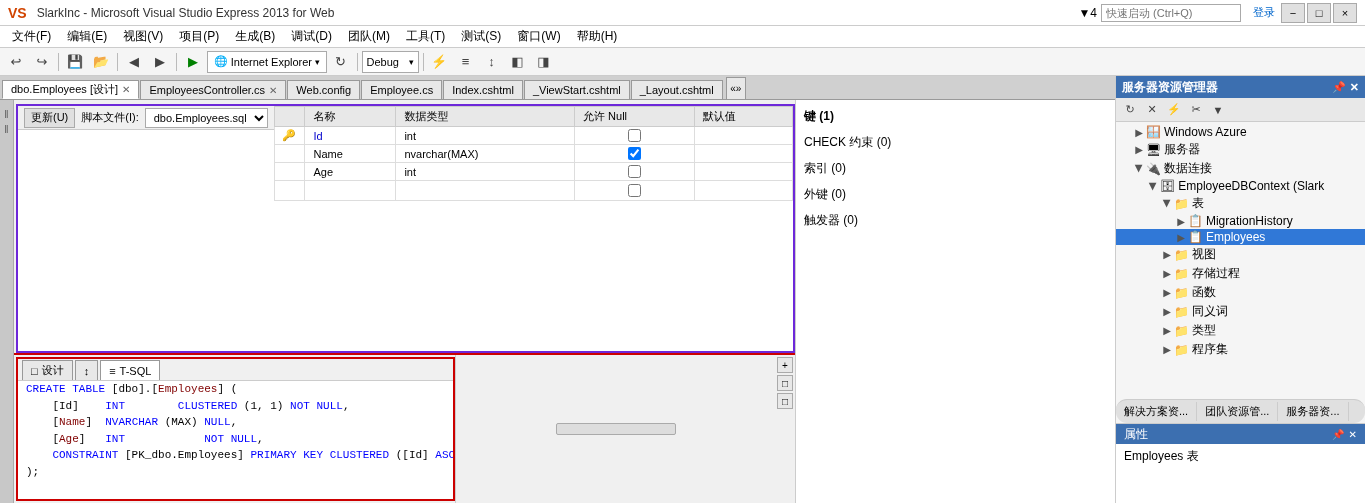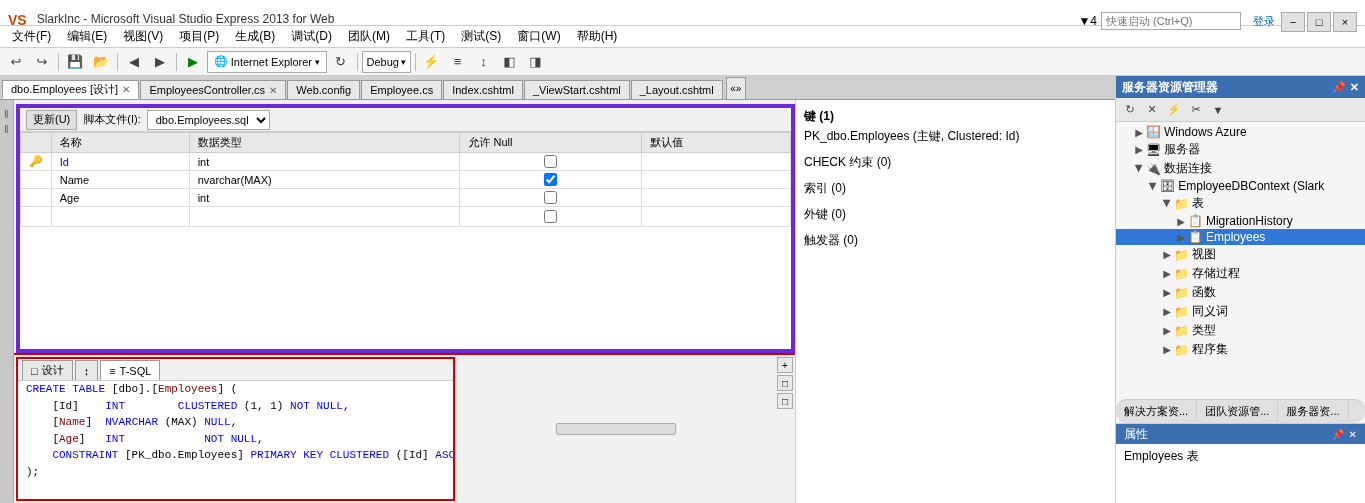--- a/index.html
+++ b/index.html
@@ -1,57 +1,57 @@
 <!DOCTYPE html>
 <html><head>
   <meta charset="utf-8">
   <style>
     * { box-sizing: border-box; margin: 0; padding: 0; }
     body { font-family: 'Microsoft YaHei', 'SimSun', Arial, sans-serif; font-size: 12px; background: #f0f0f0; color: #000; overflow: hidden; }
 
     
-    .title-bar { background: #fff; height: 26px; display: flex; align-items: flex-start; padding: 12px 8px; border-bottom: 1px solid #ccc; gap: 6px; }
+    .title-bar { background: #fff; height: 26px; display: flex; align-items: center; padding: 12px 8px; border-bottom: 1px solid #ccc; gap: 6px; }
     .title-bar-logo { color: #d14400; font-weight: bold; font-size: 14px; margin-right: 4px; }
     .title-bar-text { font-size: 12px; color: #333; flex: 1; }
     .title-bar-controls { display: flex; gap: 2px; }
     .title-btn { width: 24px; height: 20px; border: 1px solid #aaa; background: #e0e0e0; cursor: pointer; display: flex; align-items: center; justify-content: center; font-size: 11px; }
     .quick-launch { display: flex; align-items: center; gap: 4px; }
     .quick-launch input { width: 140px; height: 18px; border: 1px solid #aaa; padding: 0 4px; font-size: 11px; }
     .login-btn { font-size: 11px; color: #06c; cursor: pointer; margin-left: 8px; }
 
     
     .menu-bar { background: #fff; height: 22px; display: flex; align-items: flex-end; padding: 0 4px; border-bottom: 1px solid #ccc; }
     .menu-item { padding: 2px 8px; cursor: pointer; font-size: 12px; white-space: nowrap; }
 
     
     .toolbar { background: #f5f5f5; height: 28px; display: flex; align-items: center; padding: 0 4px; border-bottom: 1px solid #ccc; gap: 2px; }
     .tb-btn { width: 24px; height: 22px; border: 1px solid transparent; background: transparent; cursor: pointer; display: flex; align-items: center; justify-content: center; font-size: 13px; color: #444; }
     .tb-sep { width: 1px; height: 18px; background: #bbb; margin: 0 2px; }
-    .tb-dropdown { height: 22px; border: 1px solid #aaa; background: #fff; padding: 0 4px; font-size: 11px; display: flex; align-items: center; gap: 2px; cursor: pointer; }
+    .tb-dropdown { height: 22px; border: 1px solid #aaa; background: #fff; padding: 0 4px; font-size: 11px; display: flex; align-items: center; gap: 10px; cursor: pointer; }
     .tb-dropdown-arrow { font-size: 9px; }
     .ie-btn { height: 22px; border: 1px solid #aaa; background: #fff; padding: 0 6px; font-size: 11px; display: flex; align-items: center; gap: 3px; cursor: pointer; }
 
     
     .main-layout { display: flex; height: calc(503px - 76px); }
 
     
     .editor-area { flex: 1; display: flex; flex-direction: column; overflow: hidden; background: #f0f0f0; }
 
     
     .tab-bar { background: #d0d0d0; height: 24px; display: flex; align-items: flex-end; padding: 0 2px; border-bottom: 1px solid #999; overflow: hidden; }
     .tab { height: 19px; padding: 0 8px; border: 1px solid #999; border-bottom: none; background: #e8e8e8; display: flex; align-items: center; gap: 4px; cursor: pointer; font-size: 11px; white-space: nowrap; margin-right: 1px; }
     .tab.active { background: #fff; border-bottom: 1px solid #fff; z-index: 1; }
     .tab .close-x { font-size: 10px; color: #666; cursor: pointer; }
     .tab-overflow { width: 20px; height: 22px; border: 1px solid #999; border-bottom: none; background: #e8e8e8; display: flex; align-items: center; justify-content: center; cursor: pointer; font-size: 10px; margin-left: 2px; }
 
     
     .left-gutter { width: 14px; background: #c8c8c8; border-right: 1px solid #aaa; display: flex; flex-direction: column; align-items: center; padding-top: 4px; }
 
     
-    .design-pane { flex: 1; display: flex; flex-direction: column; background: #fff; border: 4px solid #6d28d9; margin: 4px 0 0 2px; overflow: hidden; min-height: 0; }
+    .design-pane { flex: 1; display: flex; flex-direction: row; background: #fff; border: 2px solid #6d28d9; margin: 4px 0 0 2px; overflow: hidden; min-height: 0; }
 
     
     .update-toolbar { background: #f0f0f0; border-bottom: 1px solid #ccc; height: 24px; display: flex; align-items: center; padding: 0 6px; gap: 6px; }
     .update-btn { height: 20px; border: 1px solid #aaa; background: #e0e0e0; padding: 0 6px; cursor: pointer; font-size: 11px; display: flex; align-items: center; }
     .script-label { font-size: 11px; }
     .script-select { height: 20px; border: 1px solid #aaa; background: #fff; font-size: 11px; padding: 0 4px; min-width: 120px; }
 
     
     .db-table { flex: 1; overflow: auto; }
     .db-table table { width: 100%; border-collapse: collapse; }
@@ -313,21 +313,20 @@
             <div class="br-icon">+</div>
             <div class="br-icon">□</div>
             <div class="br-icon">□</div>
           </div>
         </div>
       </div>
 
       <div class="right-panel">
         <div class="prop-section">
           <div class="prop-item prop-bold">键 (1)</div>
-          <div class="prop-item">PK_dbo.Employees  (主键, Clustered: Id)</div>
         </div>
         <div class="prop-section">
           <div class="prop-item">CHECK 约束 (0)</div>
         </div>
         <div class="prop-section">
           <div class="prop-item">索引 (0)</div>
         </div>
         <div class="prop-section">
           <div class="prop-item">外键 (0)</div>
         </div>

